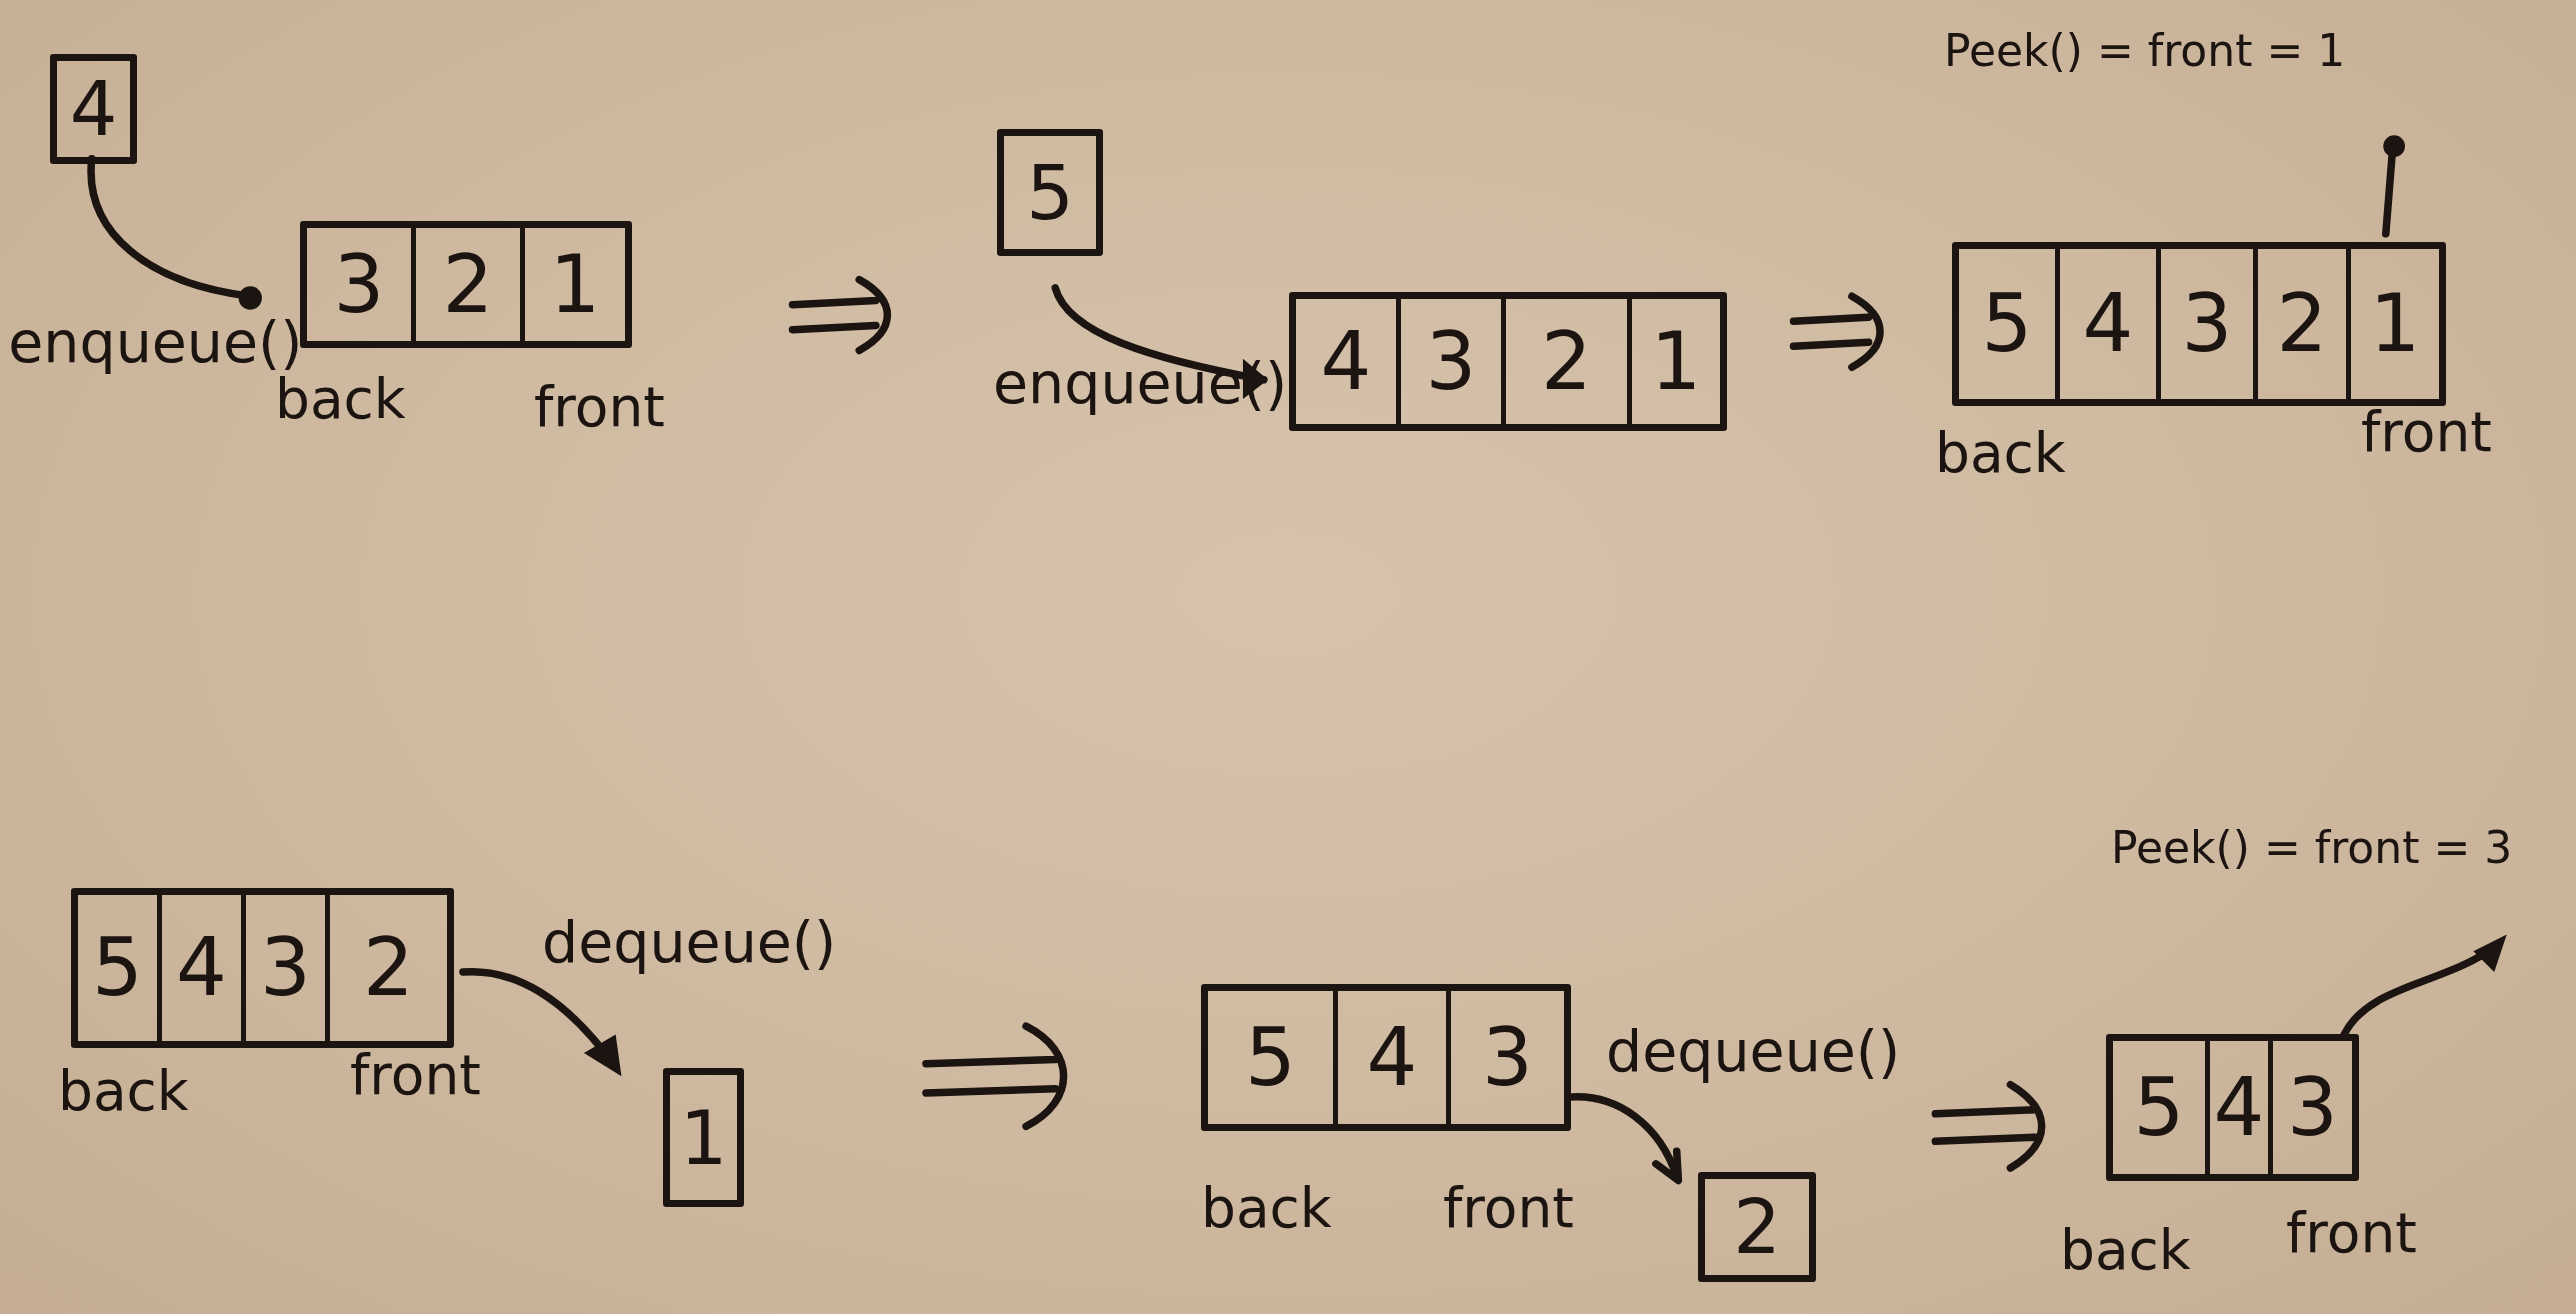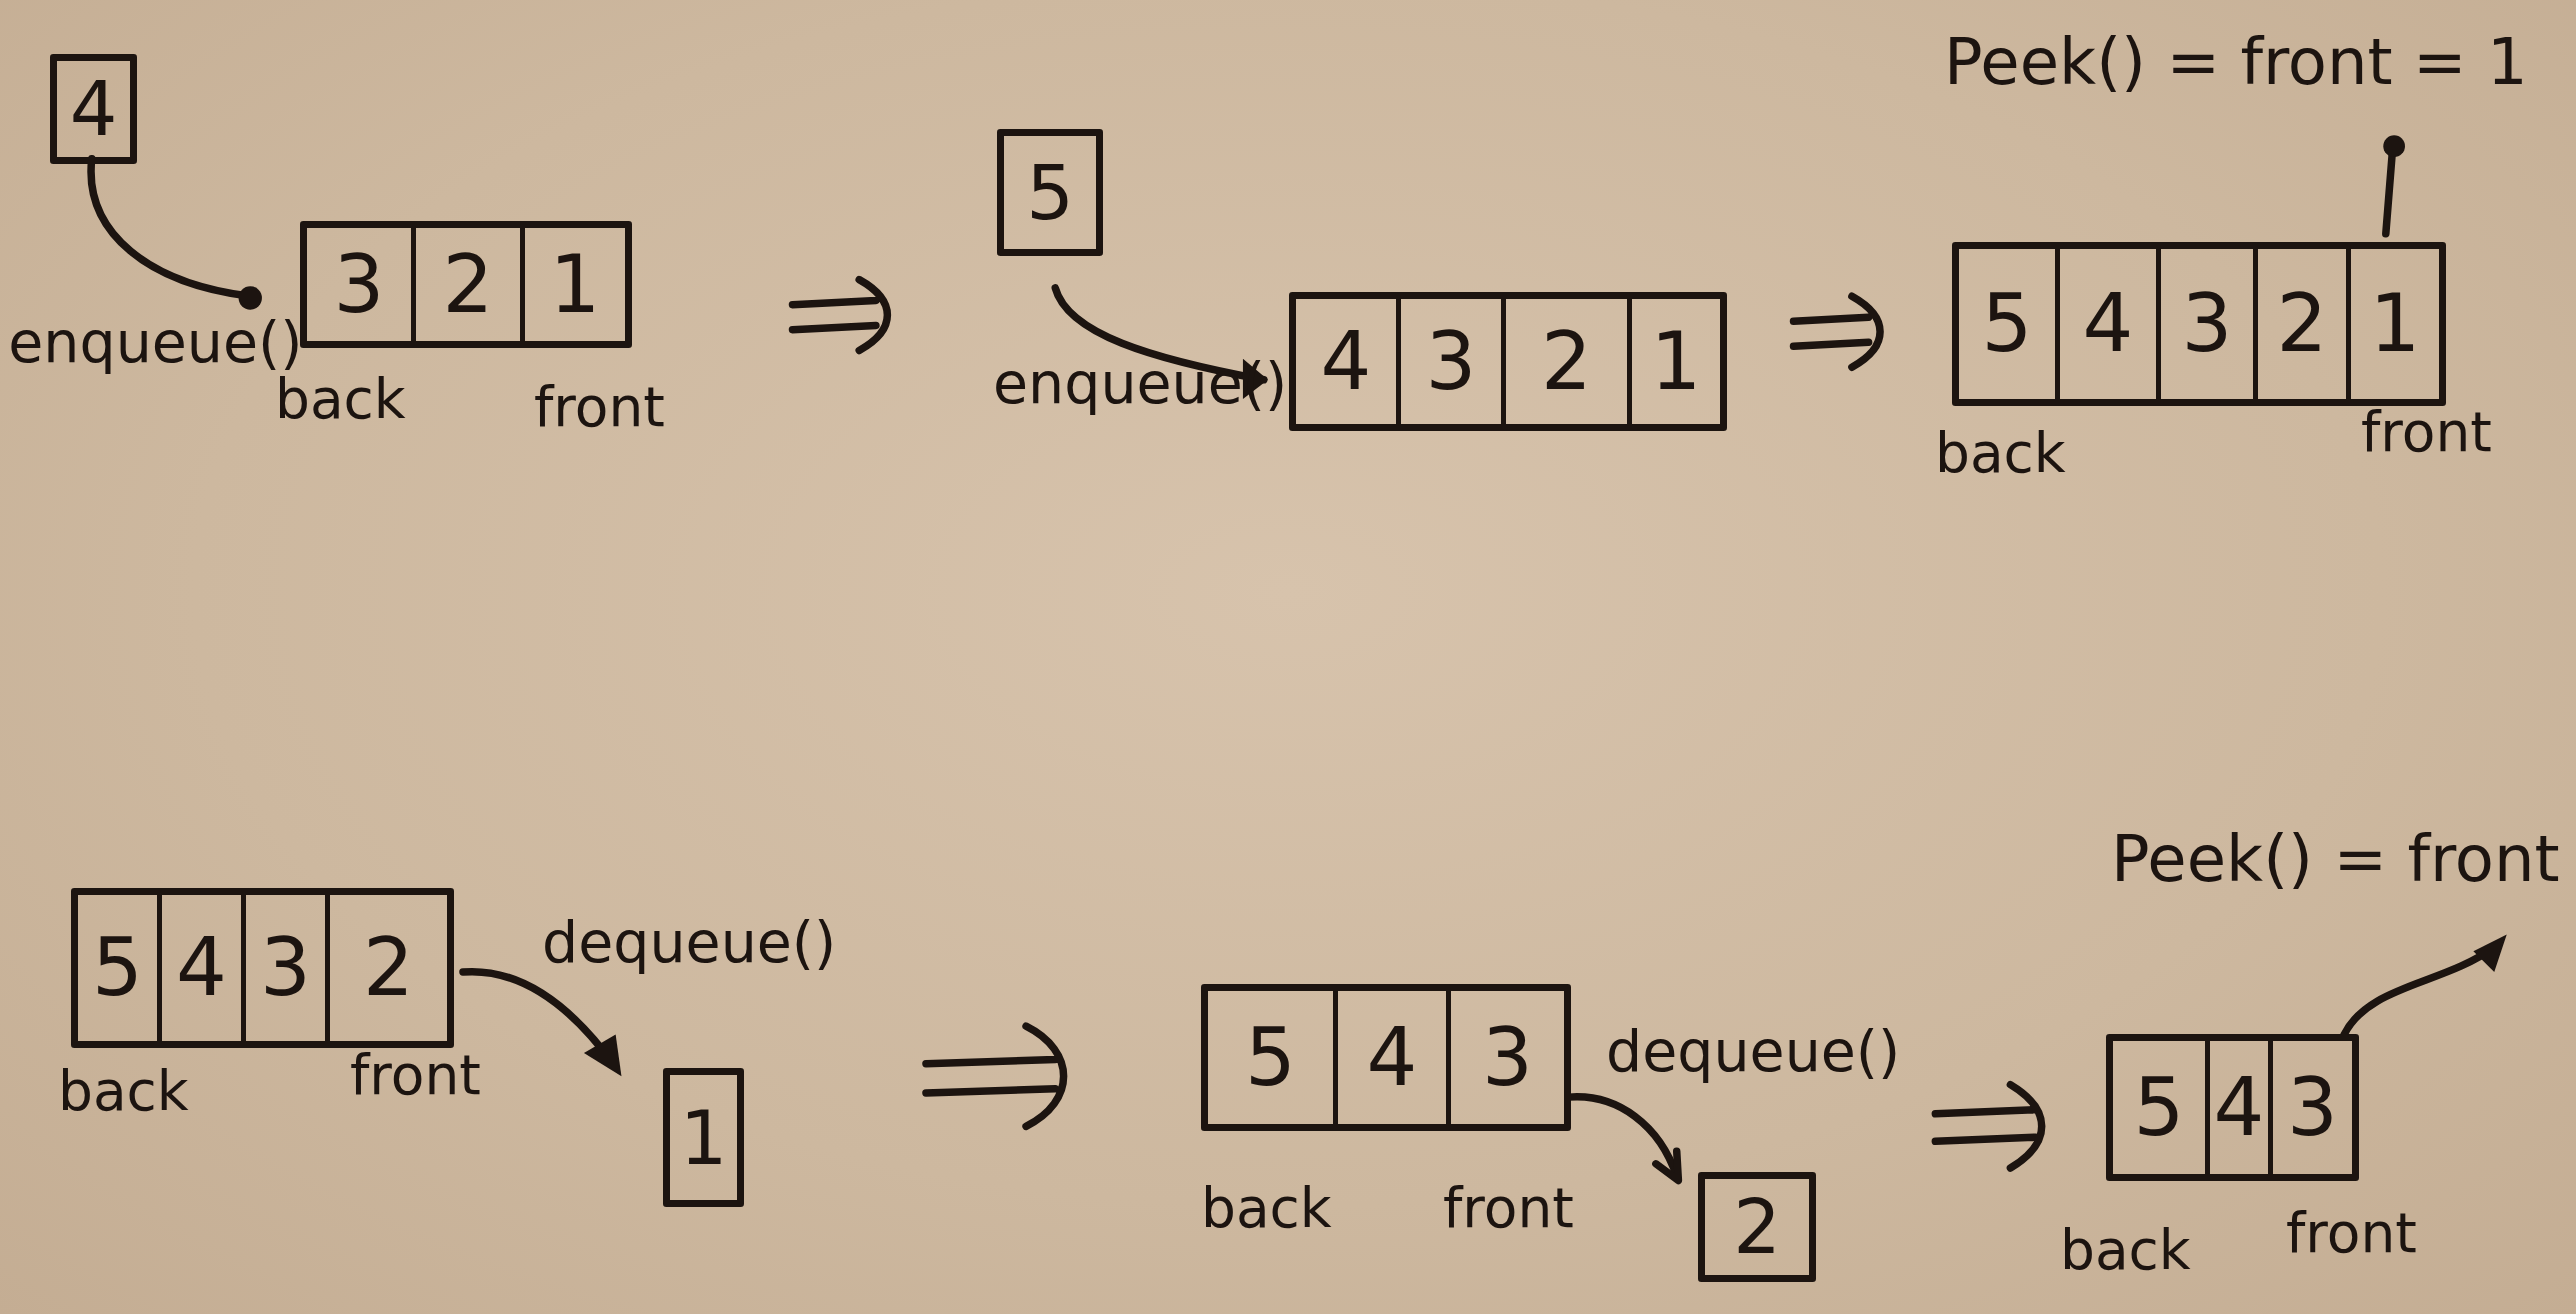--- a/index.html
+++ b/index.html
@@ -19,21 +19,21 @@
     font-family: "DejaVu Sans", sans-serif;
   }
   .cell:last-child { border-right:none; }
   .box {
     position:absolute; border:7.5px solid #1c1410; border-radius:3.3px;
     display:flex; align-items:center; justify-content:center;
     font-size:75px;
   }
   .lbl { position:absolute; font-size:55px; white-space:nowrap; }
   .op { position:absolute; font-size:57px; white-space:nowrap; }
-  .peek { position:absolute; font-size:64px; white-space:nowrap; }
+  .peek { position:absolute; font-size:44px; white-space:nowrap; }
   svg.overlay { position:absolute; left:0; top:0; }
 </style>
 </head>
 <body>
 
 <svg class="overlay" width="2576" height="1315" viewBox="0 0 3088 1576">
 
   <g>
     <path class="ink" d="M110 190 C 100 280, 180 340, 300 355"></path>
     <circle cx="300" cy="357" r="14" fill="#1c1410"></circle>

